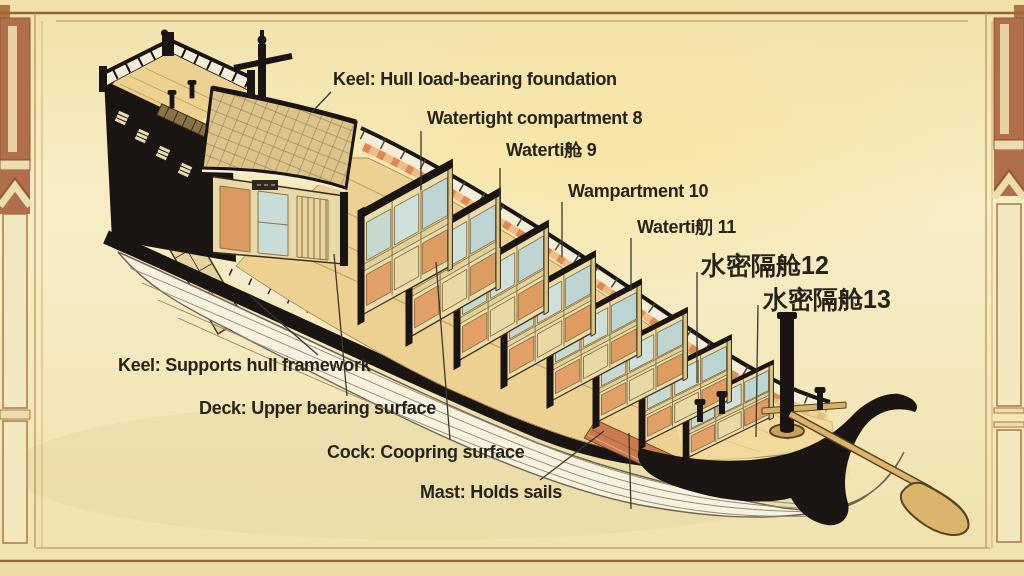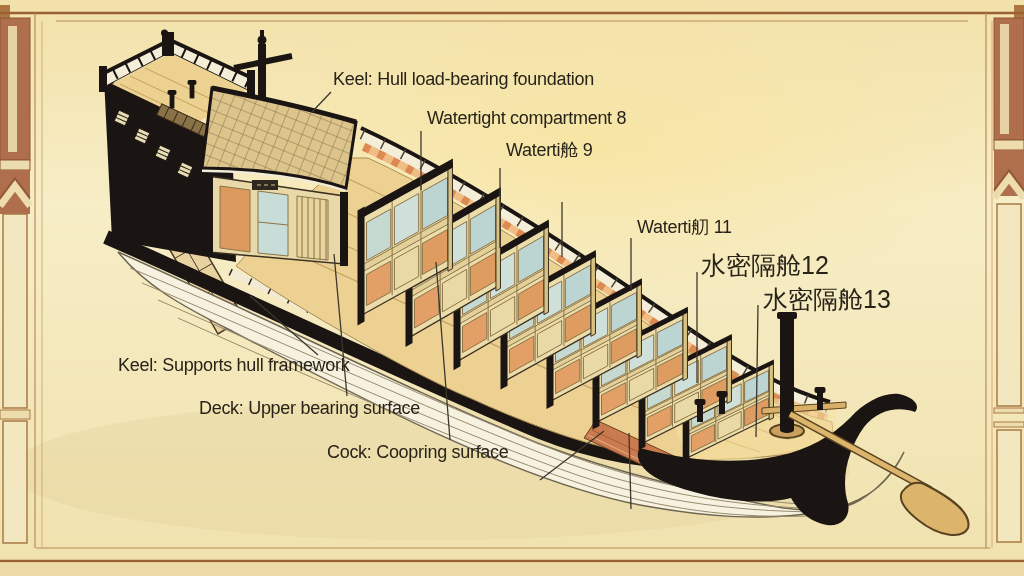--- a/index.html
+++ b/index.html
@@ -1,20 +1,20 @@
 <!DOCTYPE html>
 <html><head>
 <meta charset="utf-8">
 <style>
   html,body{margin:0;padding:0;background:#2b2b2b;}
   .stage{position:relative;width:1024px;height:576px;overflow:hidden;
          font-family:"Liberation Sans",sans-serif;}
   .stage svg{position:absolute;left:0;top:0;}
   .lbl{position:absolute;color:#272319;font-size:18px;line-height:1.15;
-       letter-spacing:-0.3px;white-space:nowrap;font-weight:400;}
+       letter-spacing:-0.3px;white-space:nowrap;font-weight:700;}
   .lbl.cjk{font-size:25px;letter-spacing:0;}
 </style>
 </head>
 <body>
 
 <div class="stage">
 <svg width="1024" height="576" viewBox="0 0 1024 576">
   <defs>
     <linearGradient id="bgGrad" x1="0" y1="0" x2="0" y2="1">
       <stop offset="0" stop-color="#f2e1a9"></stop>
@@ -263,19 +263,21 @@
     <line x1="347" y1="396" x2="334" y2="254"></line>
     <line x1="450" y1="440" x2="436" y2="262"></line>
     <line x1="540" y1="480" x2="604" y2="431"></line>
     <line x1="631" y1="509" x2="629" y2="433"></line>
   </g>
 </svg>
 
 <div class="lbl" style="left:333px;top:69px">Keel: Hull load-bearing foundation</div>
 <div class="lbl" style="left:427px;top:108px">Watertight compartment 8</div>
 <div class="lbl" style="left:506px;top:140px">Waterti舱 9</div>
+<div class="lbl" style="left:568px;top:181px">Wampartment 10</div>
 <div class="lbl" style="left:637px;top:217px">Waterti舠 11</div>
 <div class="lbl cjk" style="left:701px;top:251px">水密隔舱12</div>
 <div class="lbl cjk" style="left:763px;top:285px">水密隔舱13</div>
 <div class="lbl" style="left:118px;top:355px">Keel: Supports hull framework</div>
 <div class="lbl" style="left:199px;top:398px">Deck: Upper bearing surface</div>
 <div class="lbl" style="left:327px;top:442px">Cock: Coopring surface</div>
+<div class="lbl" style="left:420px;top:482px">Mast: Holds sails</div>
 </div>
 
 </body></html>

